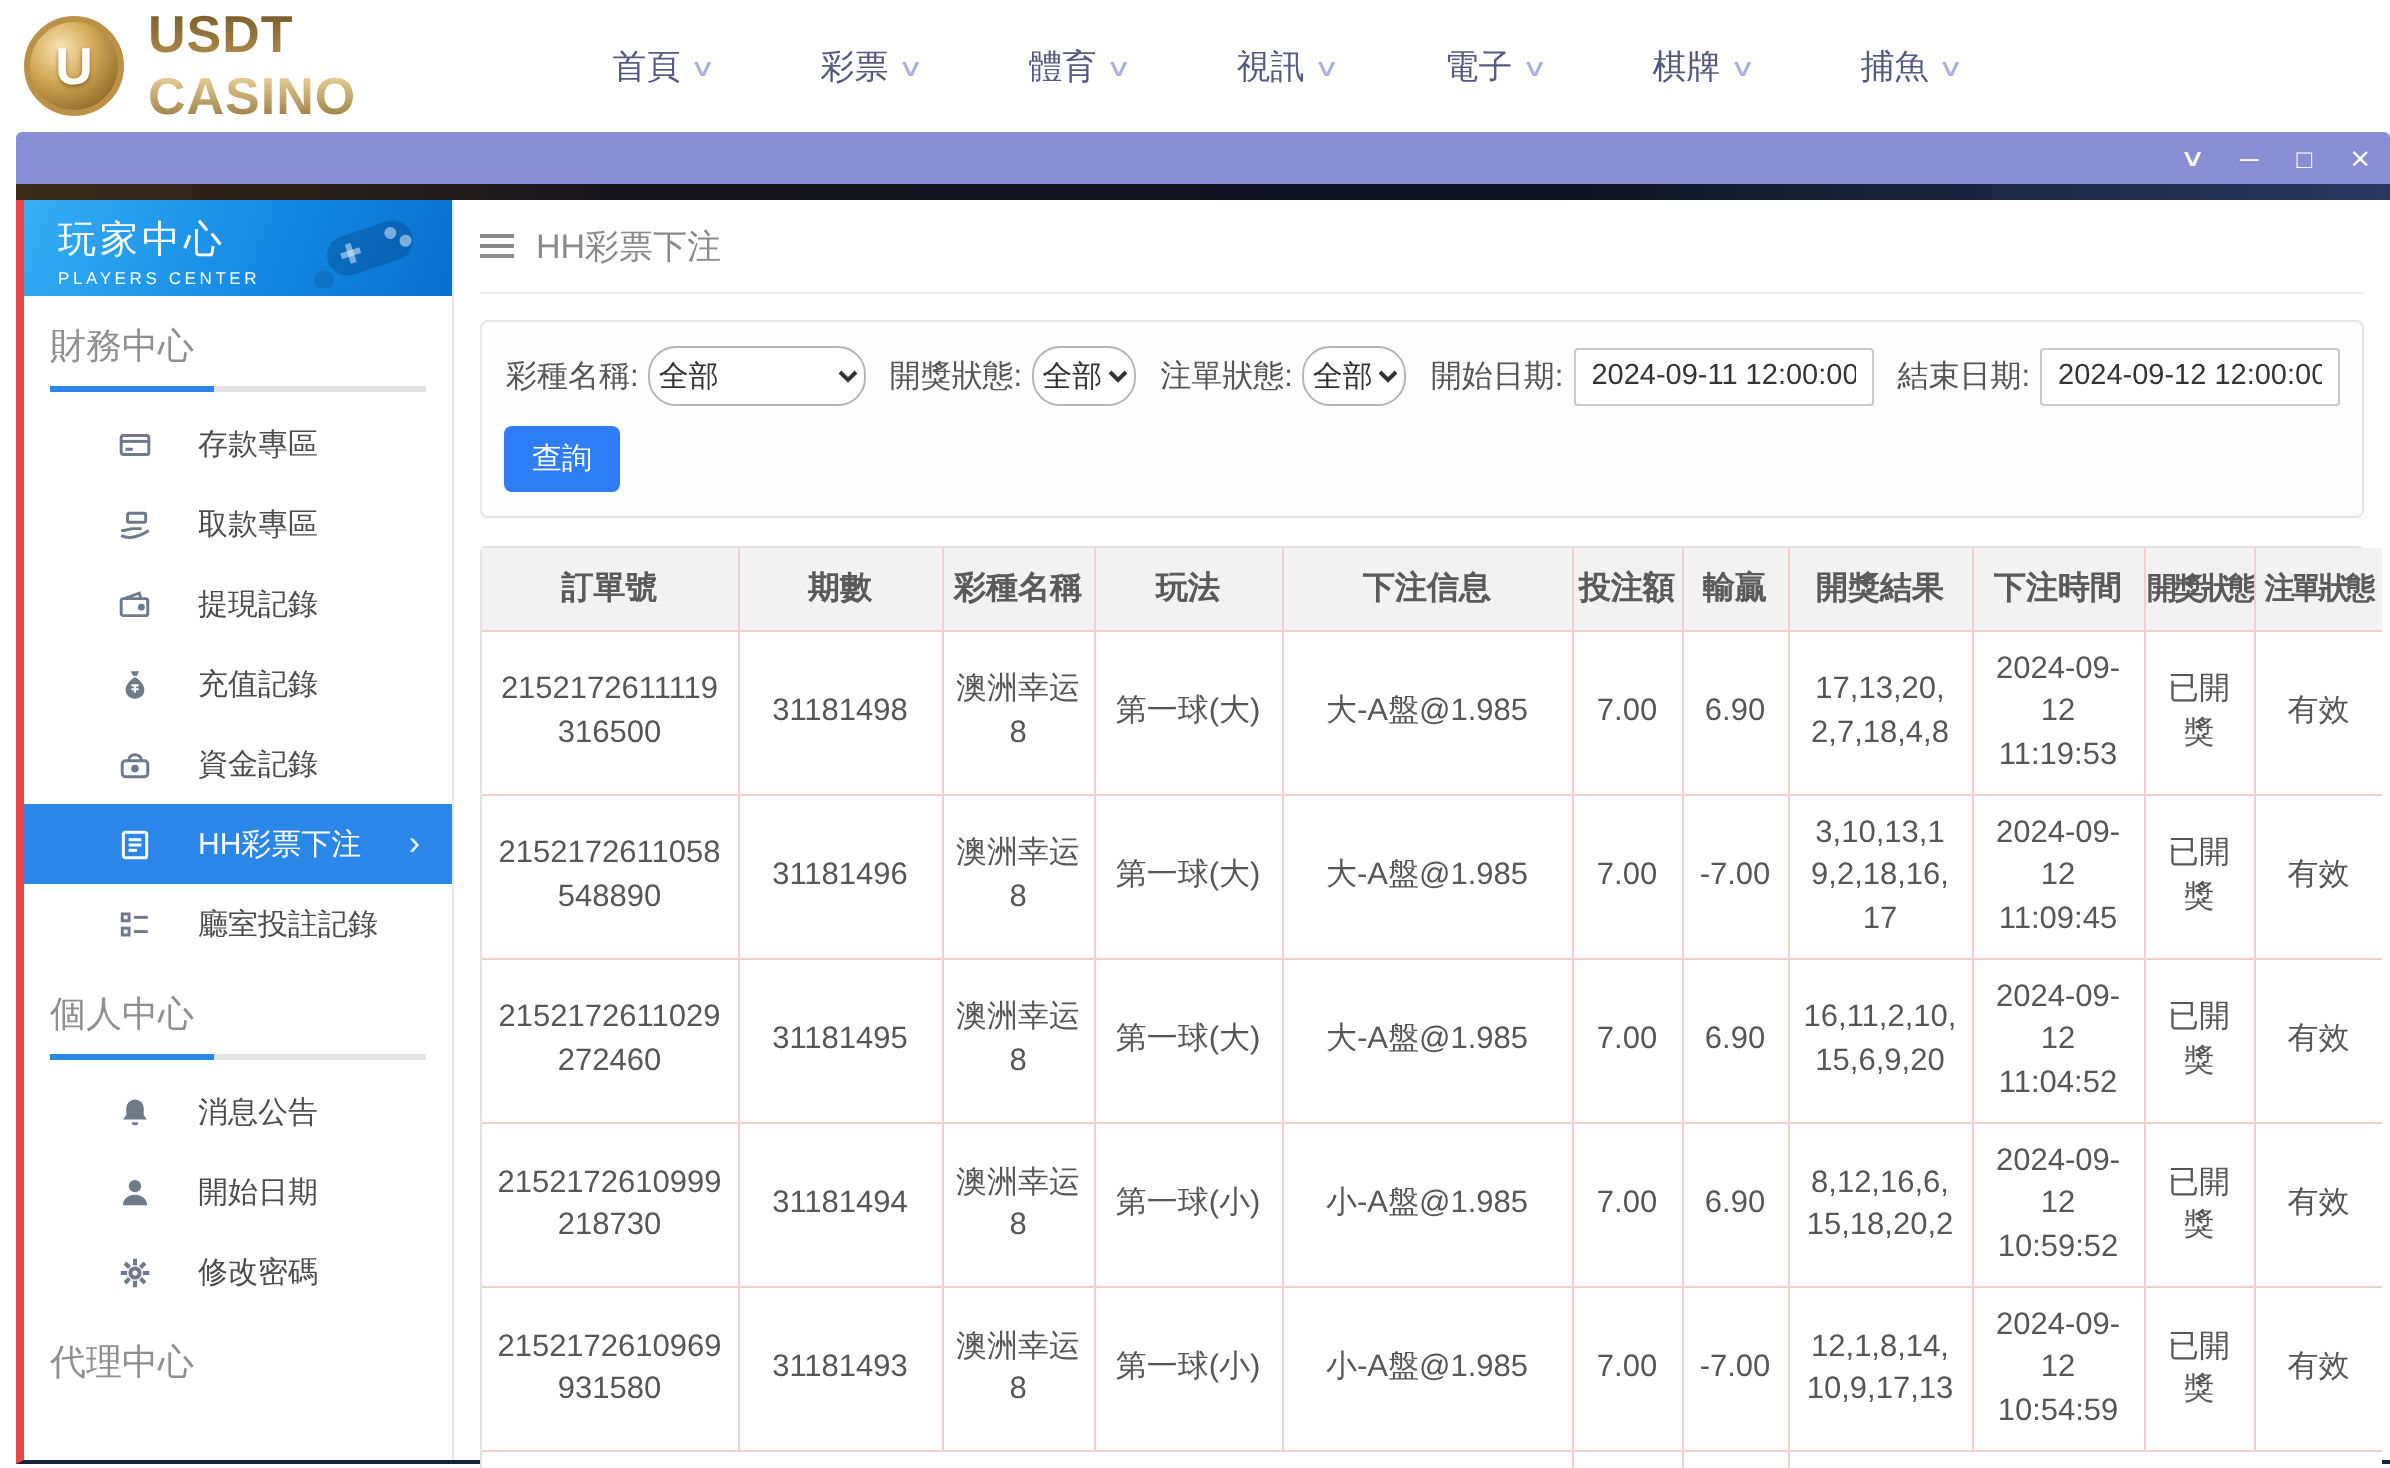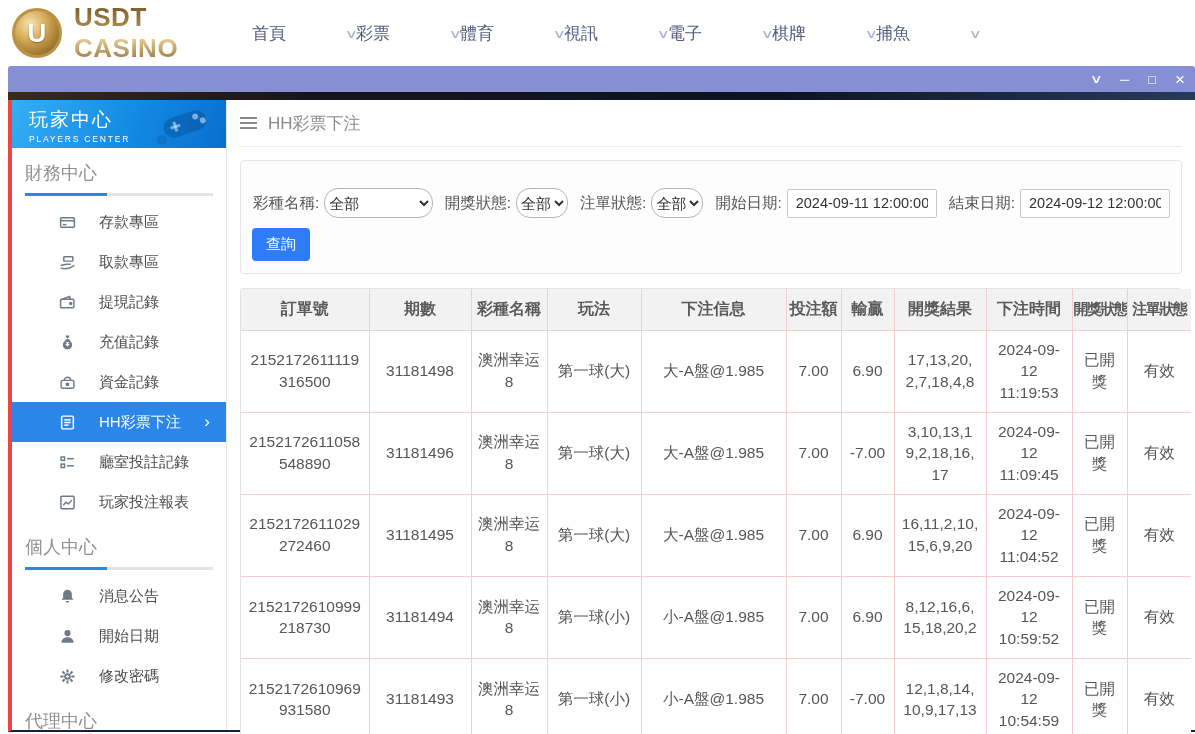--- a/index.html
+++ b/index.html
@@ -10,21 +10,21 @@
   .topnav { height:66px; display:flex; align-items:center; background:#fff; }
   .logo { display:flex; align-items:center; width:238px; padding-left:12px; cursor:pointer; }
   .logo-circle { width:50px; height:50px; border-radius:50%; flex:0 0 auto;
     background:radial-gradient(circle at 35% 30%, #f7e6b4, #d2a855 40%, #96702c 78%, #6e5020);
     border:3px solid #bb9245; display:flex; align-items:center; justify-content:center; }
   .logo-circle span { color:#fff; font-size:26px; font-weight:bold; text-shadow:0 1px 2px rgba(90,60,0,.6); }
   .logo-text { margin-left:12px; font-size:26px; font-weight:800; letter-spacing:.5px;
     background:linear-gradient(180deg,#6f5524,#ae8a4b 42%,#e8d096 58%,#8a6b33);
     -webkit-background-clip:text; background-clip:text; color:transparent; }
   .nav-menu { display:flex; list-style:none; margin-left:14px; }
-  .nav-item { width:104px; display:flex; align-items:center; justify-content:space-between; gap:7px;
+  .nav-item { width:104px; display:flex; align-items:center; justify-content:flex-end; gap:7px;
     font-size:17px; color:#565b7d; cursor:pointer; }
   .nav-chevron { color:#a9b3dc; font-size:12px; display:inline-block; transform:scale(1.5,1); padding-top:2px; }
 
   
   .window { position:absolute; left:8px; top:66px; width:1187px; height:668px; }
   .titlebar { height:26px; background:#868ed4; border-radius:3px 3px 0 0;
     display:flex; align-items:center; justify-content:flex-end; padding-right:10px; gap:19px; }
   .win-ctl { color:#fff; cursor:pointer; line-height:1; display:inline-block; text-align:center; }
   .ctl-chevron { font-size:12px; transform:scale(1.5,1); }
   .ctl-min { font-size:13px; }
@@ -54,21 +54,21 @@
   .menu-item.active .mi-icon { color:#fff; }
   .mi-chevron { margin-left:auto; margin-right:16px; font-size:17px; color:#fff; }
 
   
   .main { flex:1; min-width:0; padding:0 13px; }
   .breadcrumb { height:47px; display:flex; align-items:center; gap:11px;
     border-bottom:1px solid #ececec; color:#8a8a8a; font-size:17px; }
   .hamburger { display:inline-flex; flex-direction:column; gap:3px; cursor:pointer; }
   .hamburger i { width:17px; height:2px; background:#8a8a8a; }
 
-  .filter-card { margin-top:13px; border:1px solid #e6e6e6; border-radius:4px; background:#fdfdfd; padding:27px 11px 12px; }
+  .filter-card { margin-top:13px; border:1px solid #e6e6e6; border-radius:4px; background:#fdfdfd; padding:12px 11px 12px; }
   .filter-row { display:flex; align-items:center; font-size:15.5px; color:#555; }
   .filter-row label { margin:0 5px 0 12px; white-space:nowrap; }
   .filter-row label:first-child { margin-left:1px; }
   .filter-row select { height:30px; border:1px solid #b5b5b5; border-radius:14px; background:#fff;
     font-size:15px; color:#333; font-family:inherit; }
   .sel-lottery { width:155px; } .sel-draw { width:70px; } .sel-order { width:52px; }
   .filter-row input { height:29px; width:150px; border:1px solid #c9c9c9; border-radius:2px;
     font-size:14.5px; color:#333; padding:0 8px; font-family:inherit; }
   .btn-row { margin-top:10px; }
   .btn-query { background:#2e7cf6; color:#fff; border:none; border-radius:4px;
@@ -226,29 +226,20 @@
           <li class="menu-item">
             <span class="mi-icon">
               <svg viewBox="0 0 16 16" fill="none" stroke="currentColor" stroke-width="1.4">
                 <rect x="2" y="2.8" width="3.2" height="3.2"></rect>
                 <rect x="2" y="9.5" width="3.2" height="3.2"></rect>
                 <line x1="7.5" y1="4.4" x2="14" y2="4.4"></line>
                 <line x1="7.5" y1="11.1" x2="14" y2="11.1"></line>
               </svg>
             </span>
             <span>廳室投註記錄</span>
-          </li>
-          <li class="menu-item">
-            <span class="mi-icon">
-              <svg viewBox="0 0 16 16" fill="none" stroke="currentColor" stroke-width="1.4">
-                <rect x="1.8" y="2.2" width="12.4" height="11.6" rx="1"></rect>
-                <polyline points="4,10.5 6.5,7.8 9,9.3 12,5.8"></polyline>
-              </svg>
-            </span>
-            <span>玩家投注報表</span>
           </li>
         </ul>
 
       <div class="sb-section">
         <div class="sb-section-label">個人中心</div>
         <div class="sb-rule"></div>
       </div>
       <ul class="sb-list" id="personal-list">
           <li class="menu-item">
             <span class="mi-icon">

